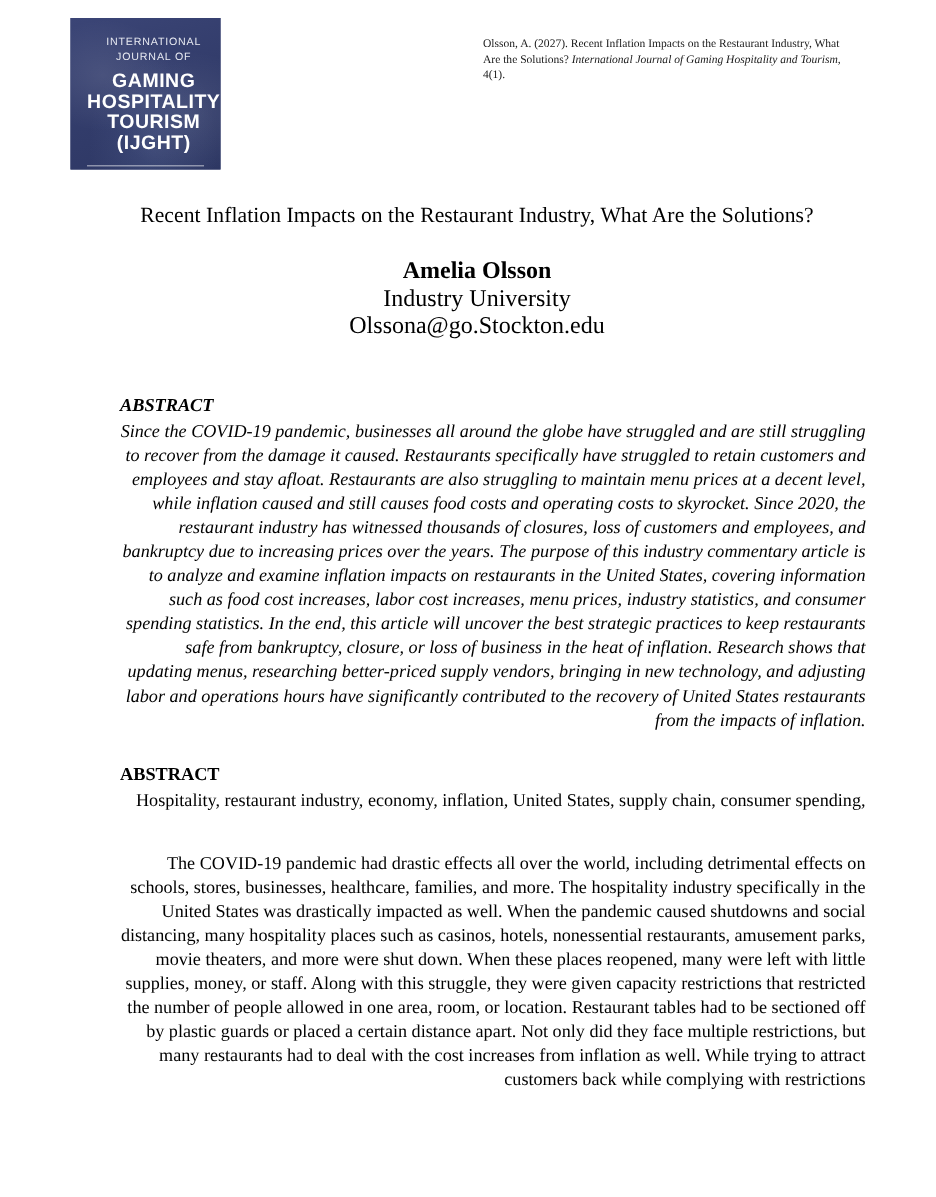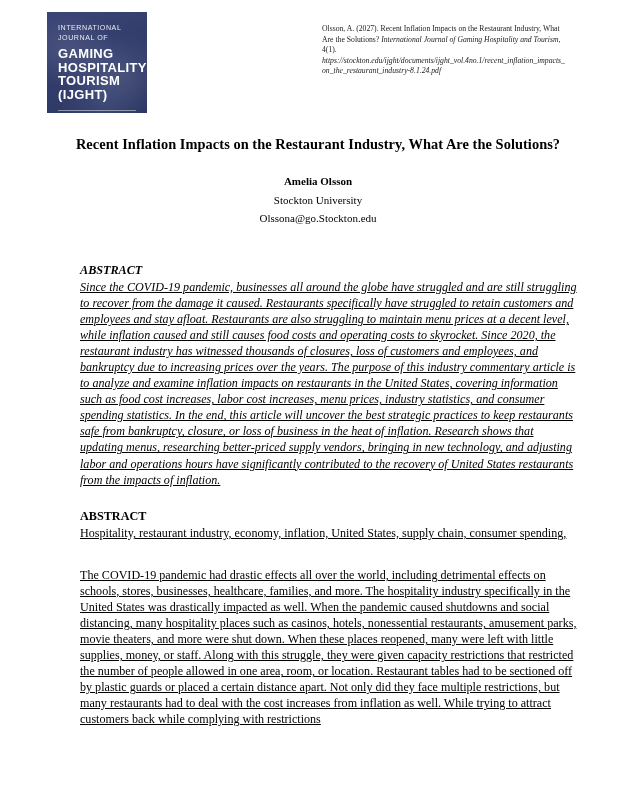--- a/index.html
+++ b/index.html
@@ -42,20 +42,21 @@
     height: 101px;
     background: #343e6e;
     background-image:
       radial-gradient(ellipse at 22% 38%, rgba(255,255,255,0.10) 0%, rgba(255,255,255,0) 42%),
       radial-gradient(ellipse at 78% 62%, rgba(255,255,255,0.09) 0%, rgba(255,255,255,0) 46%),
       radial-gradient(ellipse at 55% 85%, rgba(120,140,190,0.18) 0%, rgba(0,0,0,0) 55%),
       linear-gradient(160deg, #3b4576 0%, #333d6c 45%, #2d3763 100%);
     box-sizing: border-box;
     padding: 11px 0 0 11px;
     overflow: hidden;
+    text-align: center;
   }
   .logo-small {
     font-family: "Liberation Sans", sans-serif;
     color: #e8eaf2;
     font-size: 7.1px;
     line-height: 10.2px;
     letter-spacing: 0.55px;
     font-weight: 400;
   }
   .logo-big {
@@ -95,35 +96,35 @@
   }
 
   
   .paper-title {
     position: absolute;
     left: 68px;
     top: 135px;
     width: 500px;
     text-align: center;
     font-family: "Liberation Serif", serif;
-    font-weight: 700;
+    font-weight: 400;
     font-size: 14.4px;
     line-height: 18px;
     letter-spacing: 0.05px;
   }
 
   
   .author-block {
     position: absolute;
     left: 68px;
     top: 172px;
     width: 500px;
     text-align: center;
     font-family: "Liberation Serif", serif;
-    font-size: 11px;
+    font-size: 16px;
     line-height: 18.6px;
   }
   .author-name { font-weight: 700; }
 
   
   .section {
     position: absolute;
     left: 68px;
     width: 497px;
     font-family: "Liberation Serif", serif;
@@ -134,23 +135,22 @@
     font-size: 12.2px;
     line-height: 16px;
     margin: 0 0 1px 0;
   }
   .section-heading.ital {
     font-style: italic;
   }
   .section-body {
     font-size: 12.1px;
     line-height: 16.05px;
-    text-align: left;
+    text-align: right;
     margin: 0;
-    text-decoration: underline;
   }
   .section-body.ital {
     font-style: italic;
   }
 
   #abstract-section { top: 262px; }
   #keywords-section { top: 508px; }
   #introduction-section { top: 567px; }
 </style>
 </head>
@@ -166,30 +166,29 @@
       <div class="logo-big">GAMING</div>
       <div class="logo-big" style="margin-top:0">HOSPITALITY</div>
       <div class="logo-big" style="margin-top:0">TOURISM</div>
       <div class="logo-big" style="margin-top:0">(IJGHT)</div>
       <div class="logo-rule"></div>
 
     </div>
 
     <div class="citation">
       <span>Olsson, A. (2027). Recent Inflation Impacts on the Restaurant Industry, What Are the Solutions? </span><span class="ital">International Journal of Gaming Hospitality and Tourism</span><span>, 4(1).</span>
-      <span class="url">https://stockton.edu/ijght/documents/ijght_vol.4no.1/recent_inflation_impacts_on_the_restaurant_industry-8.1.24.pdf</span>
     </div>
 
   </div>
 
   <div class="paper-title">Recent Inflation Impacts on the Restaurant Industry, What Are the Solutions?</div>
 
   <div class="author-block">
     <div class="author-name">Amelia Olsson</div>
-    <div>Stockton University</div>
+    <div>Industry University</div>
     <div>Olssona@go.Stockton.edu</div>
   </div>
 
   <div class="section" id="abstract-section">
     <div class="section-heading ital">ABSTRACT</div>
     <p class="section-body ital">Since the COVID-19 pandemic, businesses all around the globe have struggled and are still struggling to recover from the damage it caused. Restaurants specifically have struggled to retain customers and employees and stay afloat. Restaurants are also struggling to maintain menu prices at a decent level, while inflation caused and still causes food costs and operating costs to skyrocket. Since 2020, the restaurant industry has witnessed thousands of closures, loss of customers and employees, and bankruptcy due to increasing prices over the years. The purpose of this industry commentary article is to analyze and examine inflation impacts on restaurants in the United States, covering information such as food cost increases, labor cost increases, menu prices, industry statistics, and consumer spending statistics. In the end, this article will uncover the best strategic practices to keep restaurants safe from bankruptcy, closure, or loss of business in the heat of inflation. Research shows that updating menus, researching better-priced supply vendors, bringing in new technology, and adjusting labor and operations hours have significantly contributed to the recovery of United States restaurants from the impacts of inflation.</p>
   </div>
 
   <div class="section" id="keywords-section">
     <div class="section-heading">ABSTRACT</div>

